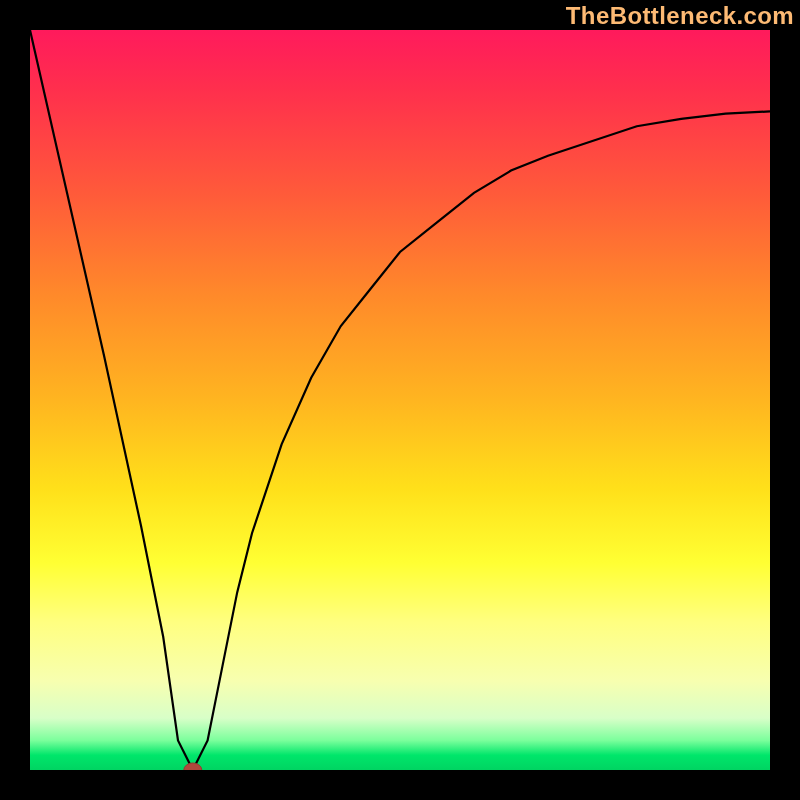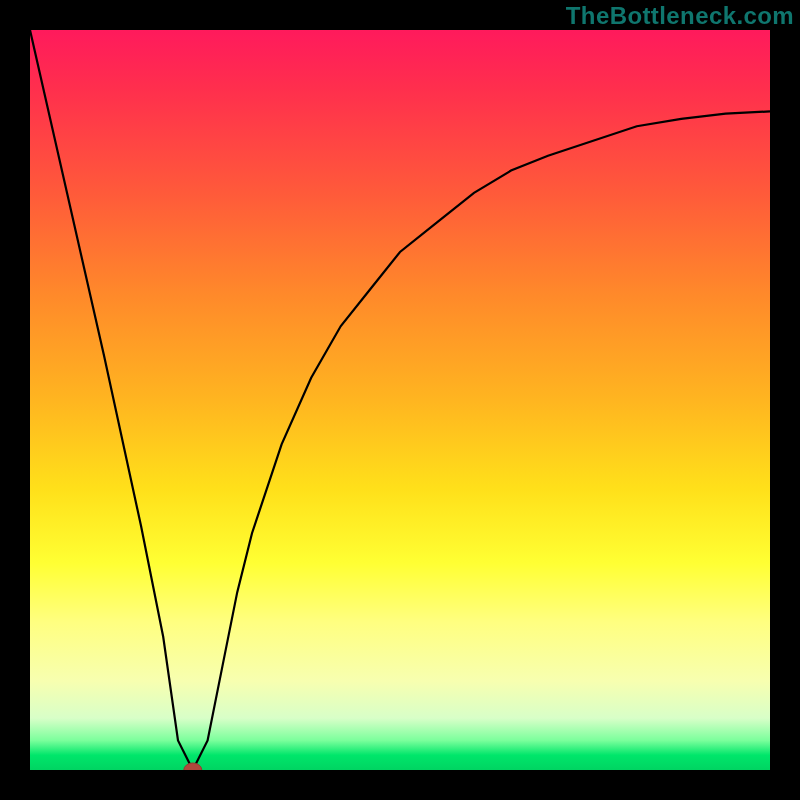--- a/index.html
+++ b/index.html
@@ -13,21 +13,21 @@
   .frame {
     position: relative;
     width: 800px;
     height: 800px;
     background: #000;
   }
   .watermark {
     position: absolute;
     top: 2px;
     right: 6px;
-    color: #0f766e;
+    color: #fdba74;
     font-size: 24px;
     font-weight: 600;
     letter-spacing: 0.4px;
     z-index: 10;
   }
   .plot-area {
     position: absolute;
     left: 30px;
     top: 30px;
     width: 740px;

